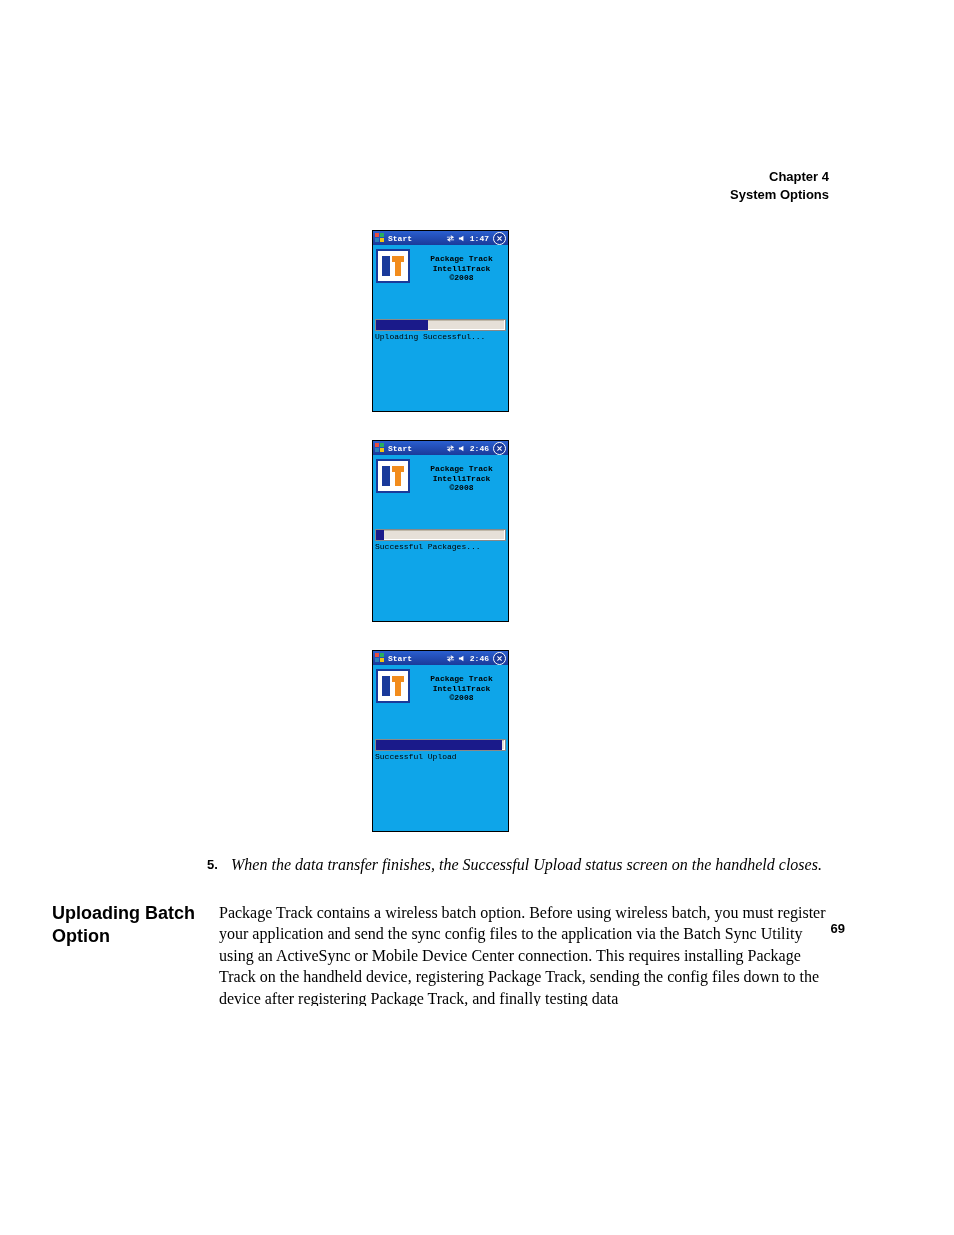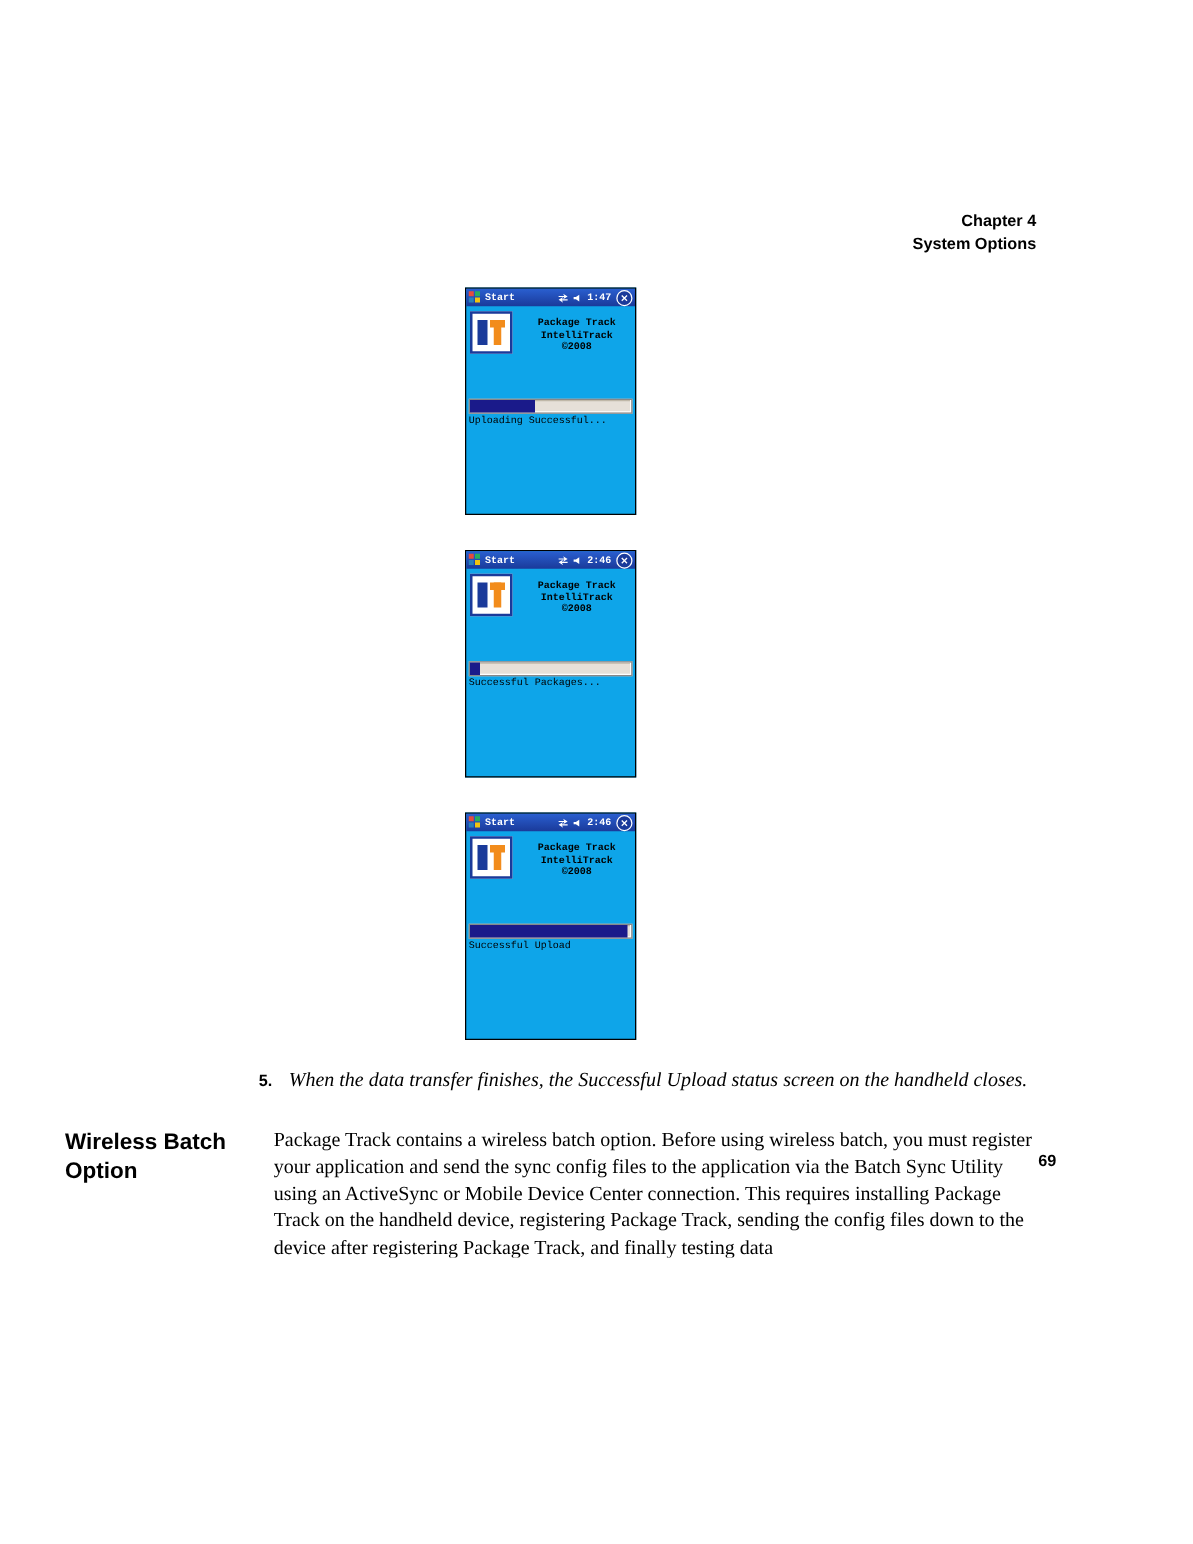--- a/index.html
+++ b/index.html
@@ -335,20 +335,20 @@
 
   </div>
 
   <div class="body-text">
     <div class="ol-item">
       <div class="ol-num">5.</div>
       <div class="ol-body">When the data transfer finishes, the Successful Upload status screen on the handheld closes.</div>
     </div>
 
     <div class="section">
-      <div class="section-heading">Wireless Batch Option</div>
+      <div class="section-heading">Uploading Batch Option</div>
       <div class="section-body">Package Track contains a wireless batch option. Before using wireless batch, you must register your application and send the sync config files to the application via the Batch Sync Utility using an ActiveSync or Mobile Device Center connection. This requires installing Package Track on the handheld device, registering Package Track, sending the config files down to the device after registering Package Track, and finally testing data</div>
     </div>
   </div>
 
   <div class="page-num">69</div>
 
 </div>
 
 </body></html>

